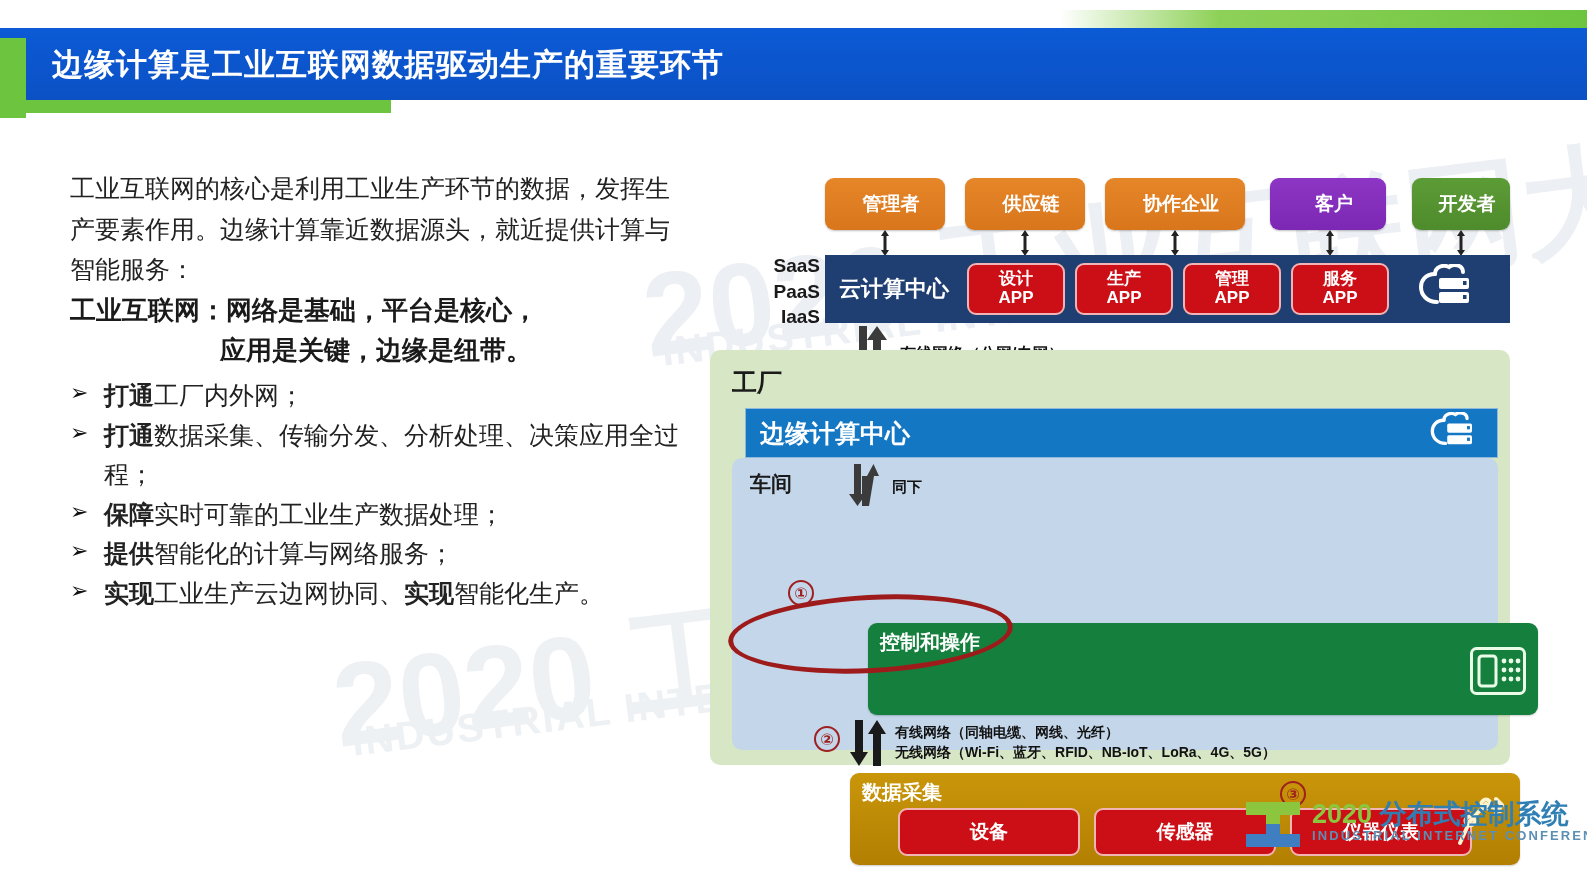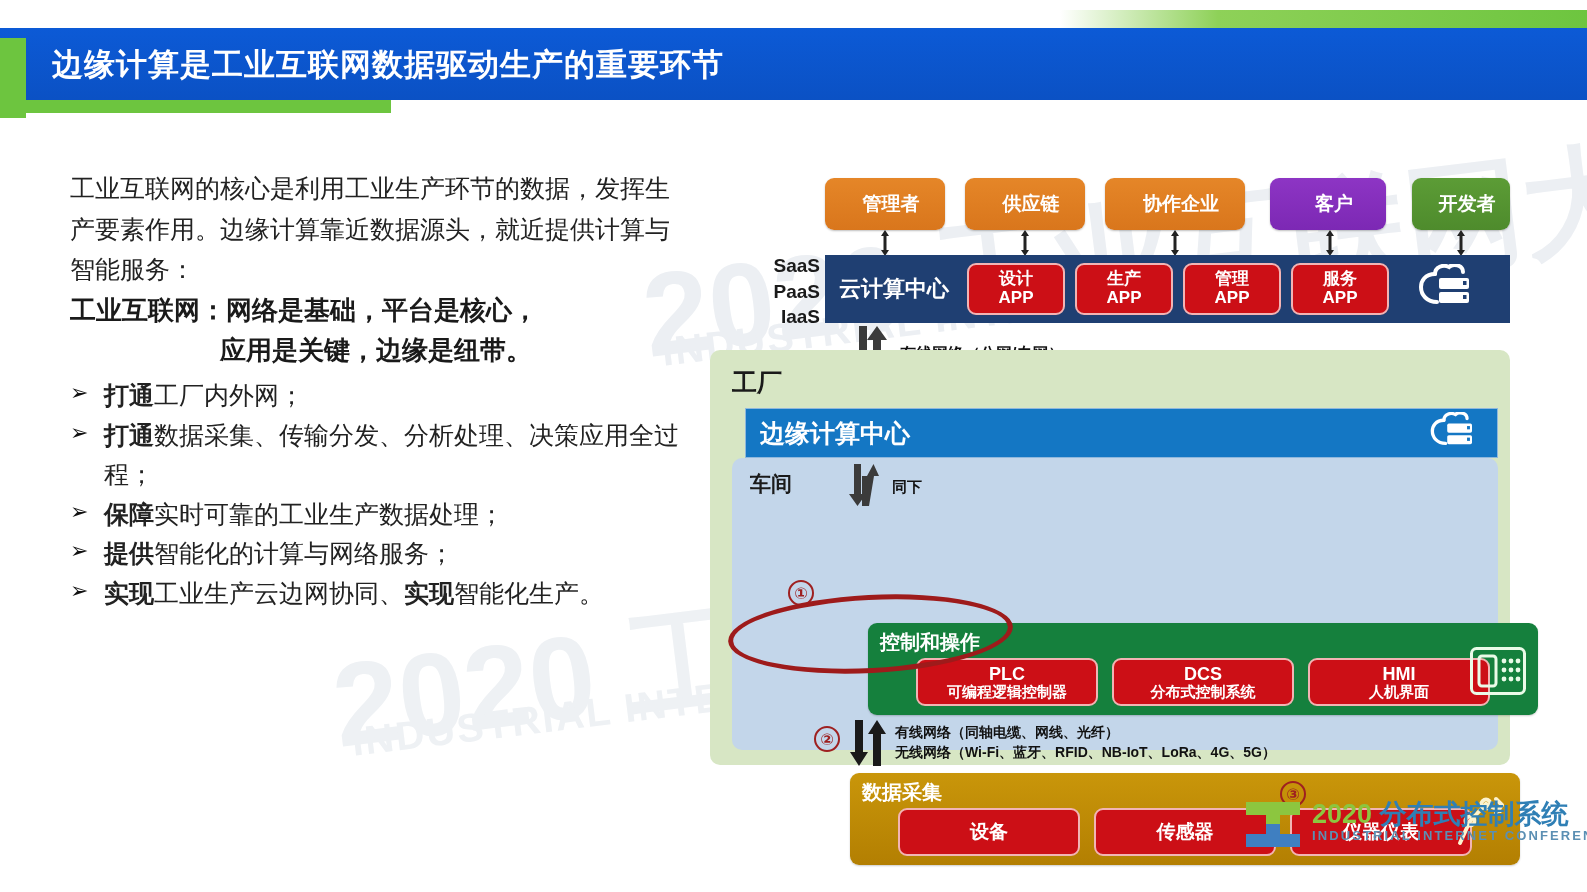--- a/index.html
+++ b/index.html
@@ -290,34 +290,20 @@
           <path d="M7 0 H14 V30 H19 L10.5 42 L2 30 H7 Z" fill="#3b3b3b"></path>
           <path d="M26 42 H19 V12 H24 L30.5 0 L36 12 H31 Z" fill="#3b3b3b" transform="translate(-4,0)"></path>
         </svg>
       </div>
       <div class="note" style="left:160px; top:18px; font-size:15px;">同下</div>
 
       <div class="circnum" style="left:56px; top:122px;">①</div>
 
       <div class="section" id="ctrl">
         <div class="sec-title">控制和操作</div>
-        <div class="chips">
-          <div class="chip">
-            <span class="t1">PLC</span>
-            <span class="t2">可编程逻辑控制器</span>
-          </div>
-          <div class="chip">
-            <span class="t1">DCS</span>
-            <span class="t2">分布式控制系统</span>
-          </div>
-          <div class="chip">
-            <span class="t1">HMI</span>
-            <span class="t2">人机界面</span>
-          </div>
-        </div>
         <div style="position:absolute; right:12px; top:24px;">
           <svg width="56" height="48" viewBox="0 0 56 48">
             <rect x="1.5" y="1.5" width="53" height="45" rx="5" fill="none" stroke="#eafbe8" stroke-width="3"></rect>
             <rect x="9" y="9" width="17" height="30" rx="3" fill="none" stroke="#eafbe8" stroke-width="3"></rect>
             <g fill="#eafbe8">
               <circle cx="34" cy="14" r="2.4"></circle>
                 <circle cx="41" cy="14" r="2.4"></circle>
                 <circle cx="48" cy="14" r="2.4"></circle>
               <circle cx="34" cy="23" r="2.4"></circle>
                 <circle cx="41" cy="23" r="2.4"></circle>

